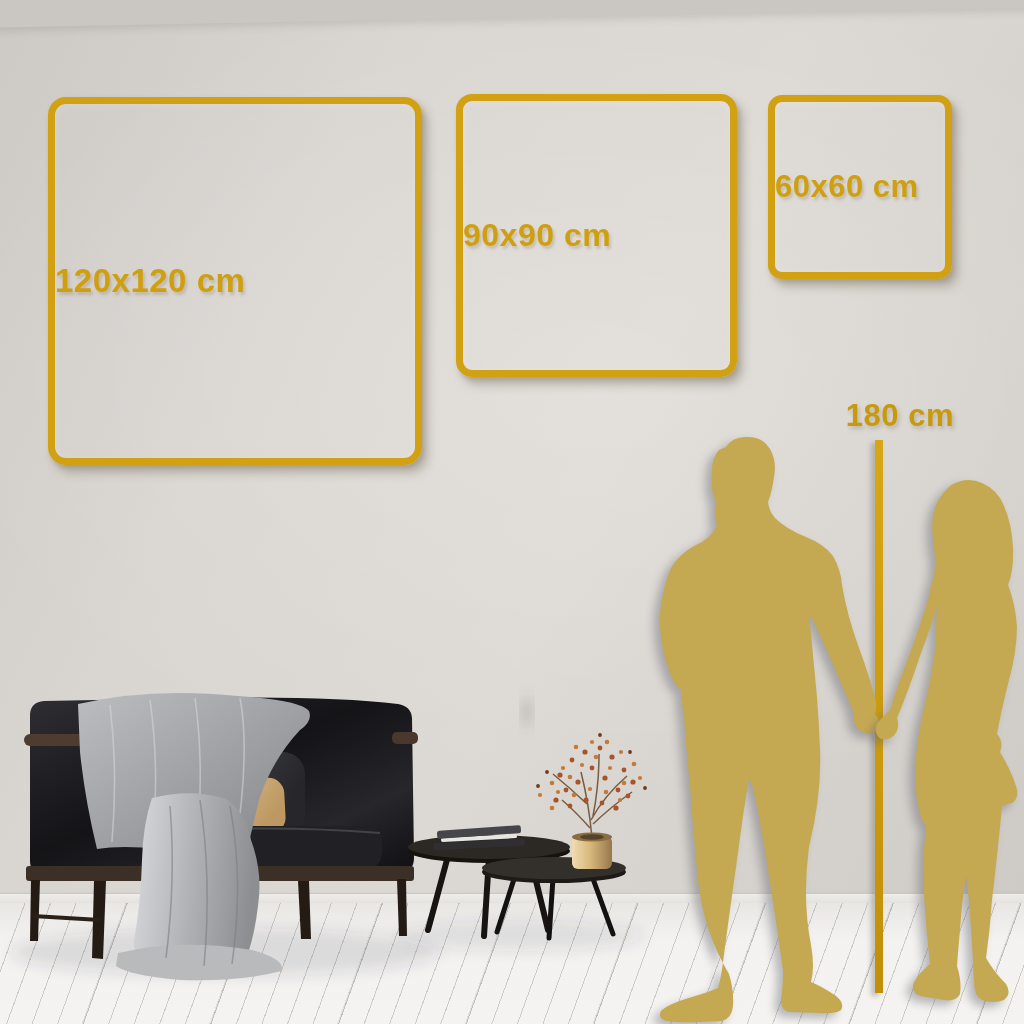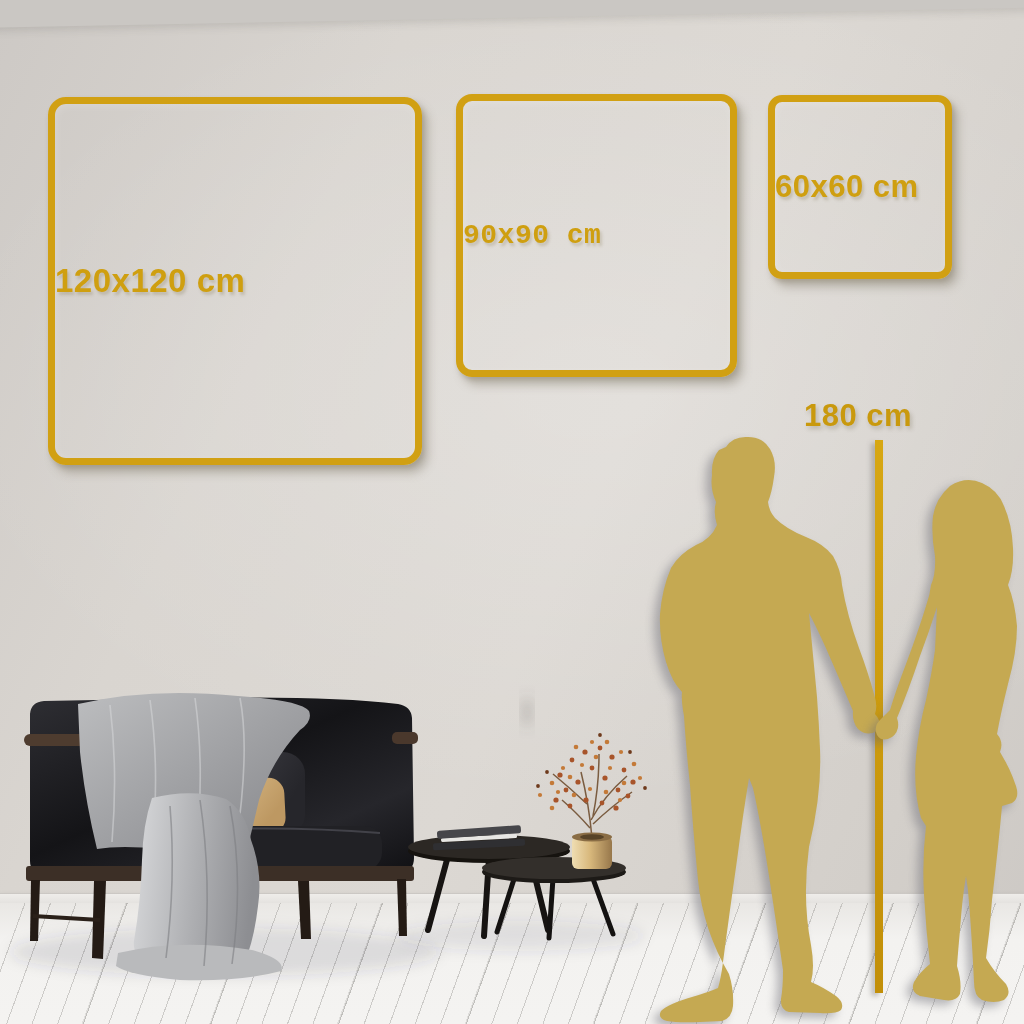--- a/index.html
+++ b/index.html
@@ -25,25 +25,25 @@
   
   .frame{position:absolute;border:7px solid #d1a013;border-radius:18px;
     box-shadow:6px 8px 10px rgba(110,100,80,0.35), 2px 3px 4px rgba(125,110,85,0.25),
                inset 1px 2px 8px rgba(255,255,255,0.18);
     display:flex;align-items:center;}
   .frame span{color:#cf9f10;font-weight:bold;letter-spacing:0.5px;
     text-shadow:2px 3px 3px rgba(120,104,60,0.25);}
   .f120{left:48px;top:97px;width:360px;height:354px;}
   .f120 span{font-size:33px;}
   .f90{left:456px;top:94px;width:267px;height:269px;border-radius:16px;}
-  .f90 span{font-size:28px;font-family:Liberation Mono, monospace;}
+  .f90 span{font-size:32px;}
   .f60{left:768px;top:95px;width:170px;height:170px;border-radius:14px;}
   .f60 span{font-size:31px;}
   
-  .ruler-label{position:absolute;left:804px;top:398px;width:150px;text-align:left;
+  .ruler-label{position:absolute;left:804px;top:398px;width:150px;text-align:right;
     color:#c9990d;font-weight:bold;font-size:31px;letter-spacing:0.5px;
     text-shadow:2px 3px 4px rgba(110,100,70,0.3);}
   .ruler-line{position:absolute;left:875px;top:440px;width:8px;height:553px;
     background:linear-gradient(to bottom,#d7a713,#c28f08);
     box-shadow:-4px 3px 5px rgba(100,96,88,0.35);}
   svg.layer{position:absolute;left:0;top:0;width:1024px;height:1024px;pointer-events:none;}
   .sil path{fill:#c5a952;filter:drop-shadow(-6px 5px 5px rgba(105,105,112,0.45));}
 </style>
 </head>
 <body>

